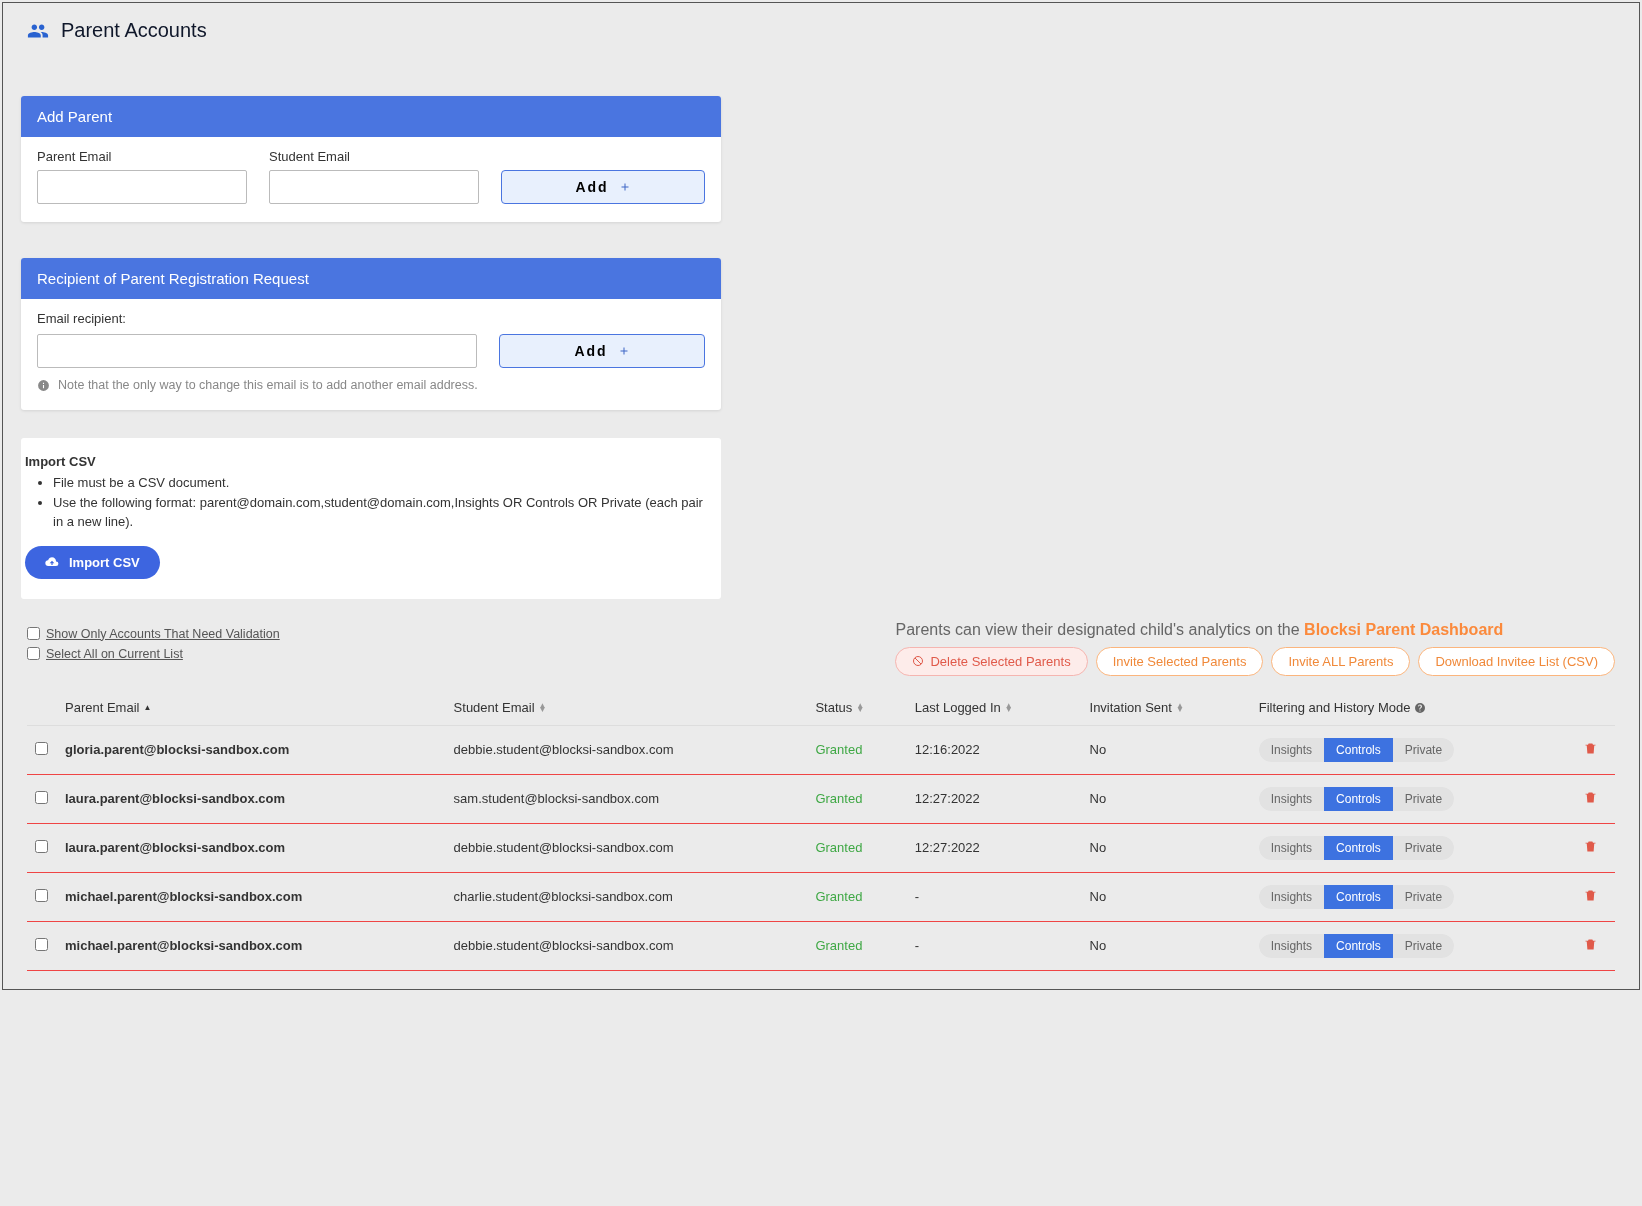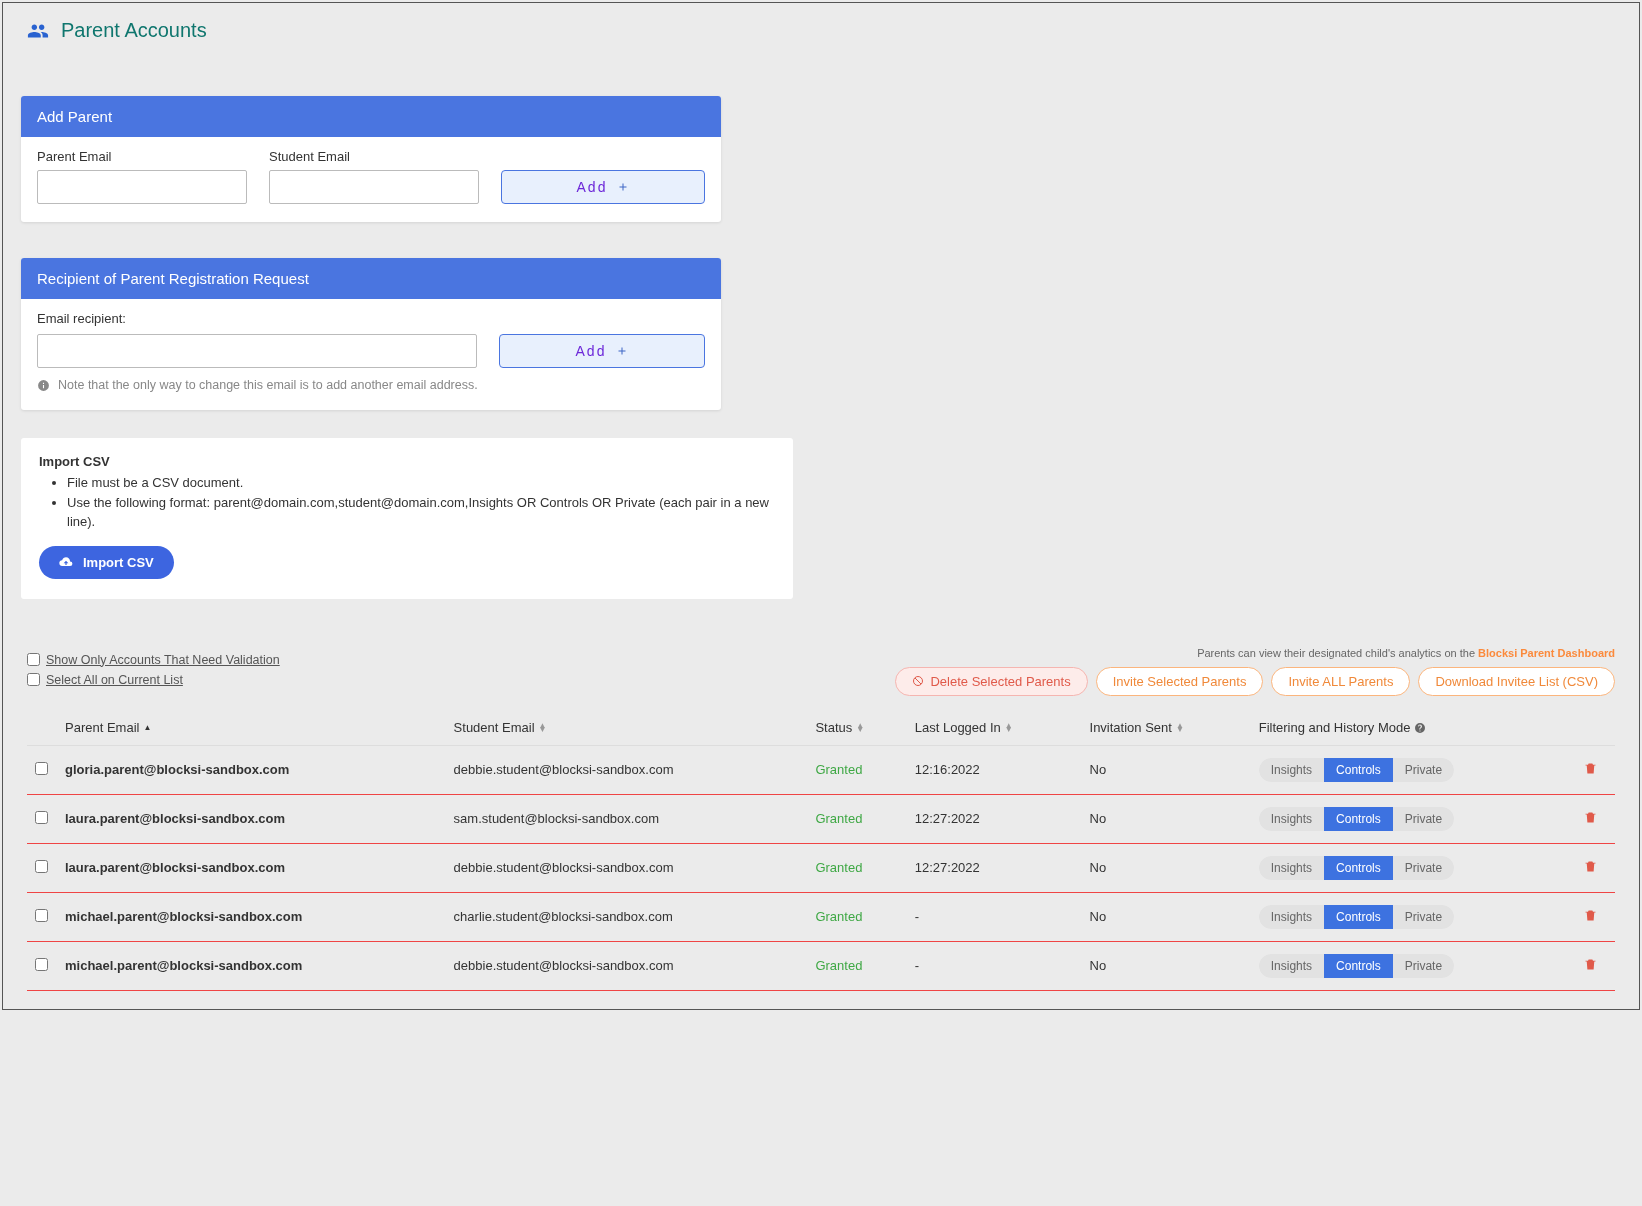--- a/index.html
+++ b/index.html
@@ -1,50 +1,50 @@
 <!DOCTYPE html>
 <html><head>
 <meta charset="utf-8">
 <style>
 * { box-sizing: border-box; margin: 0; padding: 0; }
 body { font-family: -apple-system, BlinkMacSystemFont, "Segoe UI", Arial, sans-serif; background: #ebebeb; padding: 2px; font-size: 13px; color: #333; }
 .page { background: #ebebeb; border: 1px solid #555; padding: 10px 18px 18px 18px; }
 .page-header { display: flex; align-items: center; gap: 12px; padding: 6px 0 18px 6px; }
 .page-header svg { width: 22px; height: 22px; fill: #2962d0; }
-.page-title { color: #0f766e; font-size: 20px; font-weight: 400; text-align: center; }
+.page-title { color: #0f172a; font-size: 20px; font-weight: 400; text-align: center; }
 
 .card { background: #fff; border-radius: 3px; margin-bottom: 28px; box-shadow: 0 1px 3px rgba(0,0,0,0.1); width: 700px; margin-top: 36px; }
 .card-header { background: #4a75e0; color: #fff; padding: 12px 16px; font-size: 15px; font-weight: 400; border-radius: 3px 3px 0 0; }
 .card-body { padding: 12px 16px 18px 16px; }
 .form-row { display: flex; gap: 22px; align-items: flex-end; }
 .form-group { display: flex; flex-direction: column; gap: 6px; }
 .form-label { font-size: 13px; color: #333; }
 .form-input { border: 1px solid #bbb; height: 34px; padding: 4px 8px; font-size: 13px; border-radius: 2px; }
 .w-210 { width: 210px; }
 .w-440 { width: 440px; }
 
-.btn-add { flex: 1; height: 34px; background: #e8f0fd; border: 1px solid #4a75e0; color: #6d28d9; font-weight: 400; font-size: 14px; letter-spacing: 2px; border-radius: 4px; cursor: pointer; display: flex; align-items: center; justify-content: center; gap: 10px; }
+.btn-add { flex: 1; height: 34px; background: #e8f0fd; border: 1px solid #4a75e0; color: #000000; font-weight: 700; font-size: 14px; letter-spacing: 2px; border-radius: 4px; cursor: pointer; display: flex; align-items: center; justify-content: center; gap: 10px; }
 .btn-add svg { width: 12px; height: 12px; fill: #3d65c5; }
 
 .note { display: flex; align-items: center; gap: 8px; margin-top: 10px; color: #888; font-size: 12.5px; }
 .note svg { width: 13px; height: 13px; fill: #888; }
 
-.import-card { background: #fff; border-radius: 3px; padding: 16px 18px 20px 18px; width: 772px; margin-bottom: 48px; }
+.import-card { background: #fff; border-radius: 3px; padding: 16px 18px 20px 4px; width: 700px; margin-bottom: 22px; }
 .import-title { font-weight: 700; font-size: 13px; margin-bottom: 4px; }
 .import-list { list-style: disc; padding-left: 28px; font-size: 13px; color: #333; line-height: 1.5; }
 .btn-import { margin-top: 14px; background: #3d65e0; color: #fff; border: none; border-radius: 18px; padding: 9px 20px; font-size: 13px; font-weight: 600; cursor: pointer; display: inline-flex; align-items: center; gap: 10px; }
 .btn-import svg { width: 14px; height: 14px; fill: #fff; }
 
 .table-section { background: transparent; padding: 0 6px; }
 .table-top { display: flex; justify-content: space-between; align-items: flex-start; margin-bottom: 6px; }
 .search-row { display: flex; gap: 6px; align-items: center; }
 .search-input { border: 1px solid #ccc; border-radius: 3px; height: 28px; width: 240px; padding: 4px 10px; font-size: 13px; }
 .btn-search { background: #e8e8e8; border: 1px solid #ccc; border-radius: 3px; height: 28px; padding: 0 12px; font-size: 13px; cursor: pointer; }
 
-.right-links { text-align: right; font-size: 11px; color: #666; }
+.right-links { text-align: left; font-size: 16px; color: #666; }
 .right-links a { color: #fb8a3c; text-decoration: none; font-weight: 600; }
 
 .action-buttons { display: flex; gap: 8px; justify-content: flex-start; margin-top: 8px; }
 .pill-btn { border-radius: 16px; padding: 6px 16px; font-size: 13px; cursor: pointer; background: #fff; }
 .pill-danger { border: 1px solid #f5b5b0; color: #e05a4a; background: #fdecea; display: inline-flex; align-items: center; gap: 6px; }
 .pill-danger svg { width: 12px; height: 12px; fill: none; stroke: #e05a4a; stroke-width: 2; }
 .pill-outline { border: 1px solid #fbb57d; color: #f0893a; }
 
 .checkbox-row { display: flex; align-items: center; gap: 6px; margin: 6px 0; font-size: 12.5px; color: #555; text-decoration: underline; }
 .checkbox-row input { cursor: pointer; }

